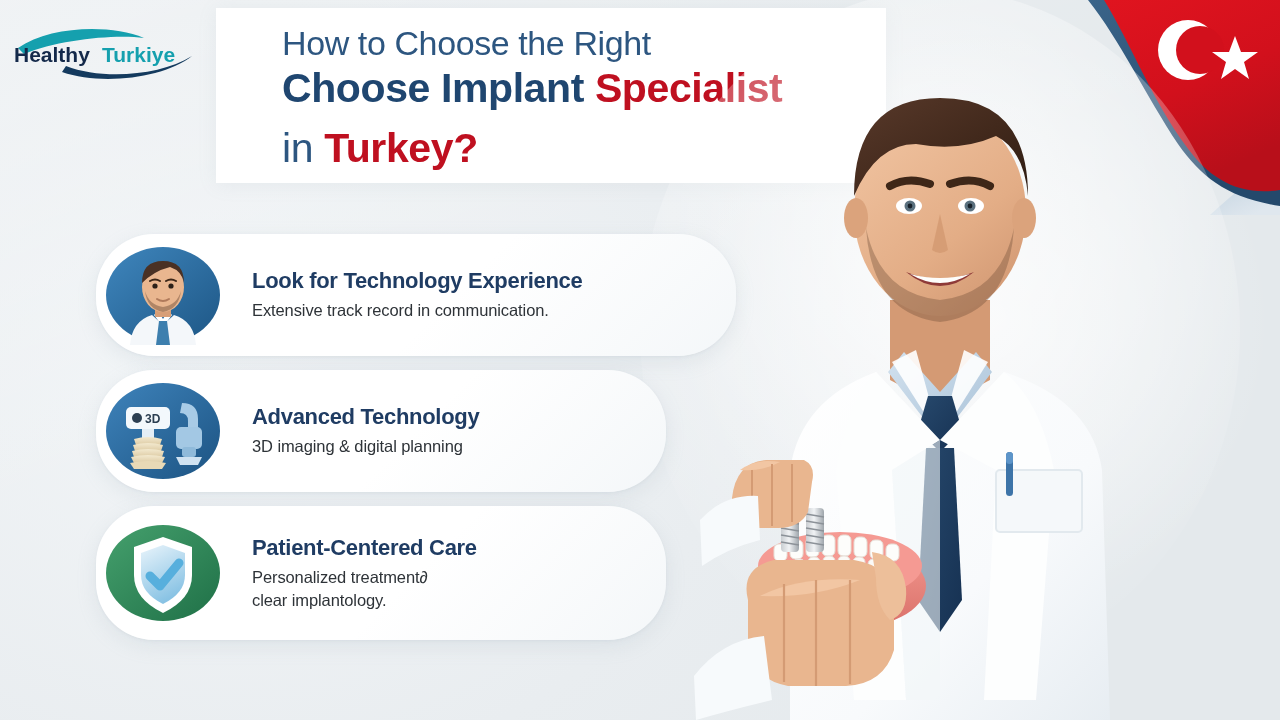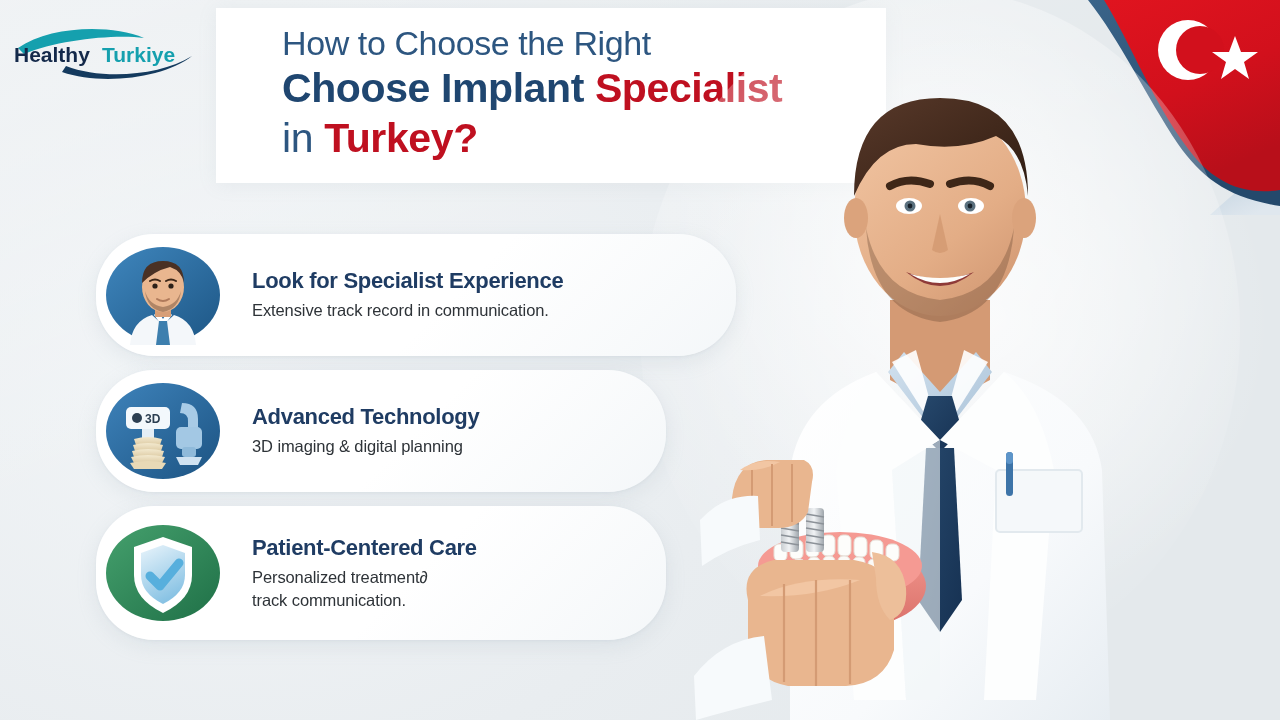--- a/index.html
+++ b/index.html
@@ -72,21 +72,21 @@
     font-weight: 700;
     color: #1f4670;
     white-space: nowrap;
     margin-top: 4px;
   }
   .hl-line3 {
     font-size: 41px;
     font-weight: 400;
     color: #2d5680;
     white-space: nowrap;
-    margin-top: 4px;
+    margin-top: 14px;
   }
   .hl-red { color: #bf1020; font-weight: 700; }
   .hl-navy-bold { color: #1f4670; font-weight: 700; }
 
   
   .flag-wrap {
     position: absolute;
     right: 0;
     top: 0;
     width: 220px;
@@ -396,21 +396,21 @@
         <path d="M41 46 Q43 64 59 67 Q75 64 77 46 Q73 60 59 62 Q45 60 41 46 Z" fill="#6b4a36" opacity="0.45"></path>
 
         <circle cx="51" cy="41" r="2.6" fill="#2c2018"></circle>
         <circle cx="67" cy="41" r="2.6" fill="#2c2018"></circle>
         <path d="M46 36 Q51 33 56 36" stroke="#3d2718" stroke-width="2" fill="none" stroke-linecap="round"></path>
         <path d="M62 36 Q67 33 72 36" stroke="#3d2718" stroke-width="2" fill="none" stroke-linecap="round"></path>
         <path d="M53 54 Q59 58 65 54" stroke="#b07a5b" stroke-width="2" fill="none" stroke-linecap="round"></path>
       </svg>
     </div>
     <div class="card-text">
-      <div class="card-title">Look for Specialist Experience</div>
+      <div class="card-title">Look for Technology Experience</div>
       <div class="card-sub">Extensive track record in communication.</div>
     </div>
   </div>
 
   <div class="card" id="card-1">
     <div class="card-icon">
       <svg width="118" height="100" viewBox="0 0 118 100">
         <defs>
           <linearGradient id="c2bg" x1="0" y1="0" x2="1" y2="1">
             <stop offset="0%" stop-color="#3e83bb"></stop>
@@ -464,17 +464,17 @@
         <path d="M59 14 L88 24 L88 52 Q88 76 59 90 Q30 76 30 52 L30 24 Z" fill="#ffffff"></path>
 
         <path d="M59 22 L81 30 L81 52 Q81 70 59 81 Q37 70 37 52 L37 30 Z" fill="url(#shieldIn)"></path>
 
         <path d="M46 53 L56 63 L75 40" stroke="#57afdd" stroke-width="9" fill="none" stroke-linecap="round" stroke-linejoin="round"></path>
       </svg>
     </div>
     <div class="card-text">
       <div class="card-title">Patient-Centered Care</div>
       <div class="card-sub">Personalized treatment∂</div>
-      <div class="card-sub">track communication.</div>
+      <div class="card-sub">clear implantology.</div>
     </div>
   </div>
 
 </div>
 
 </body></html>

